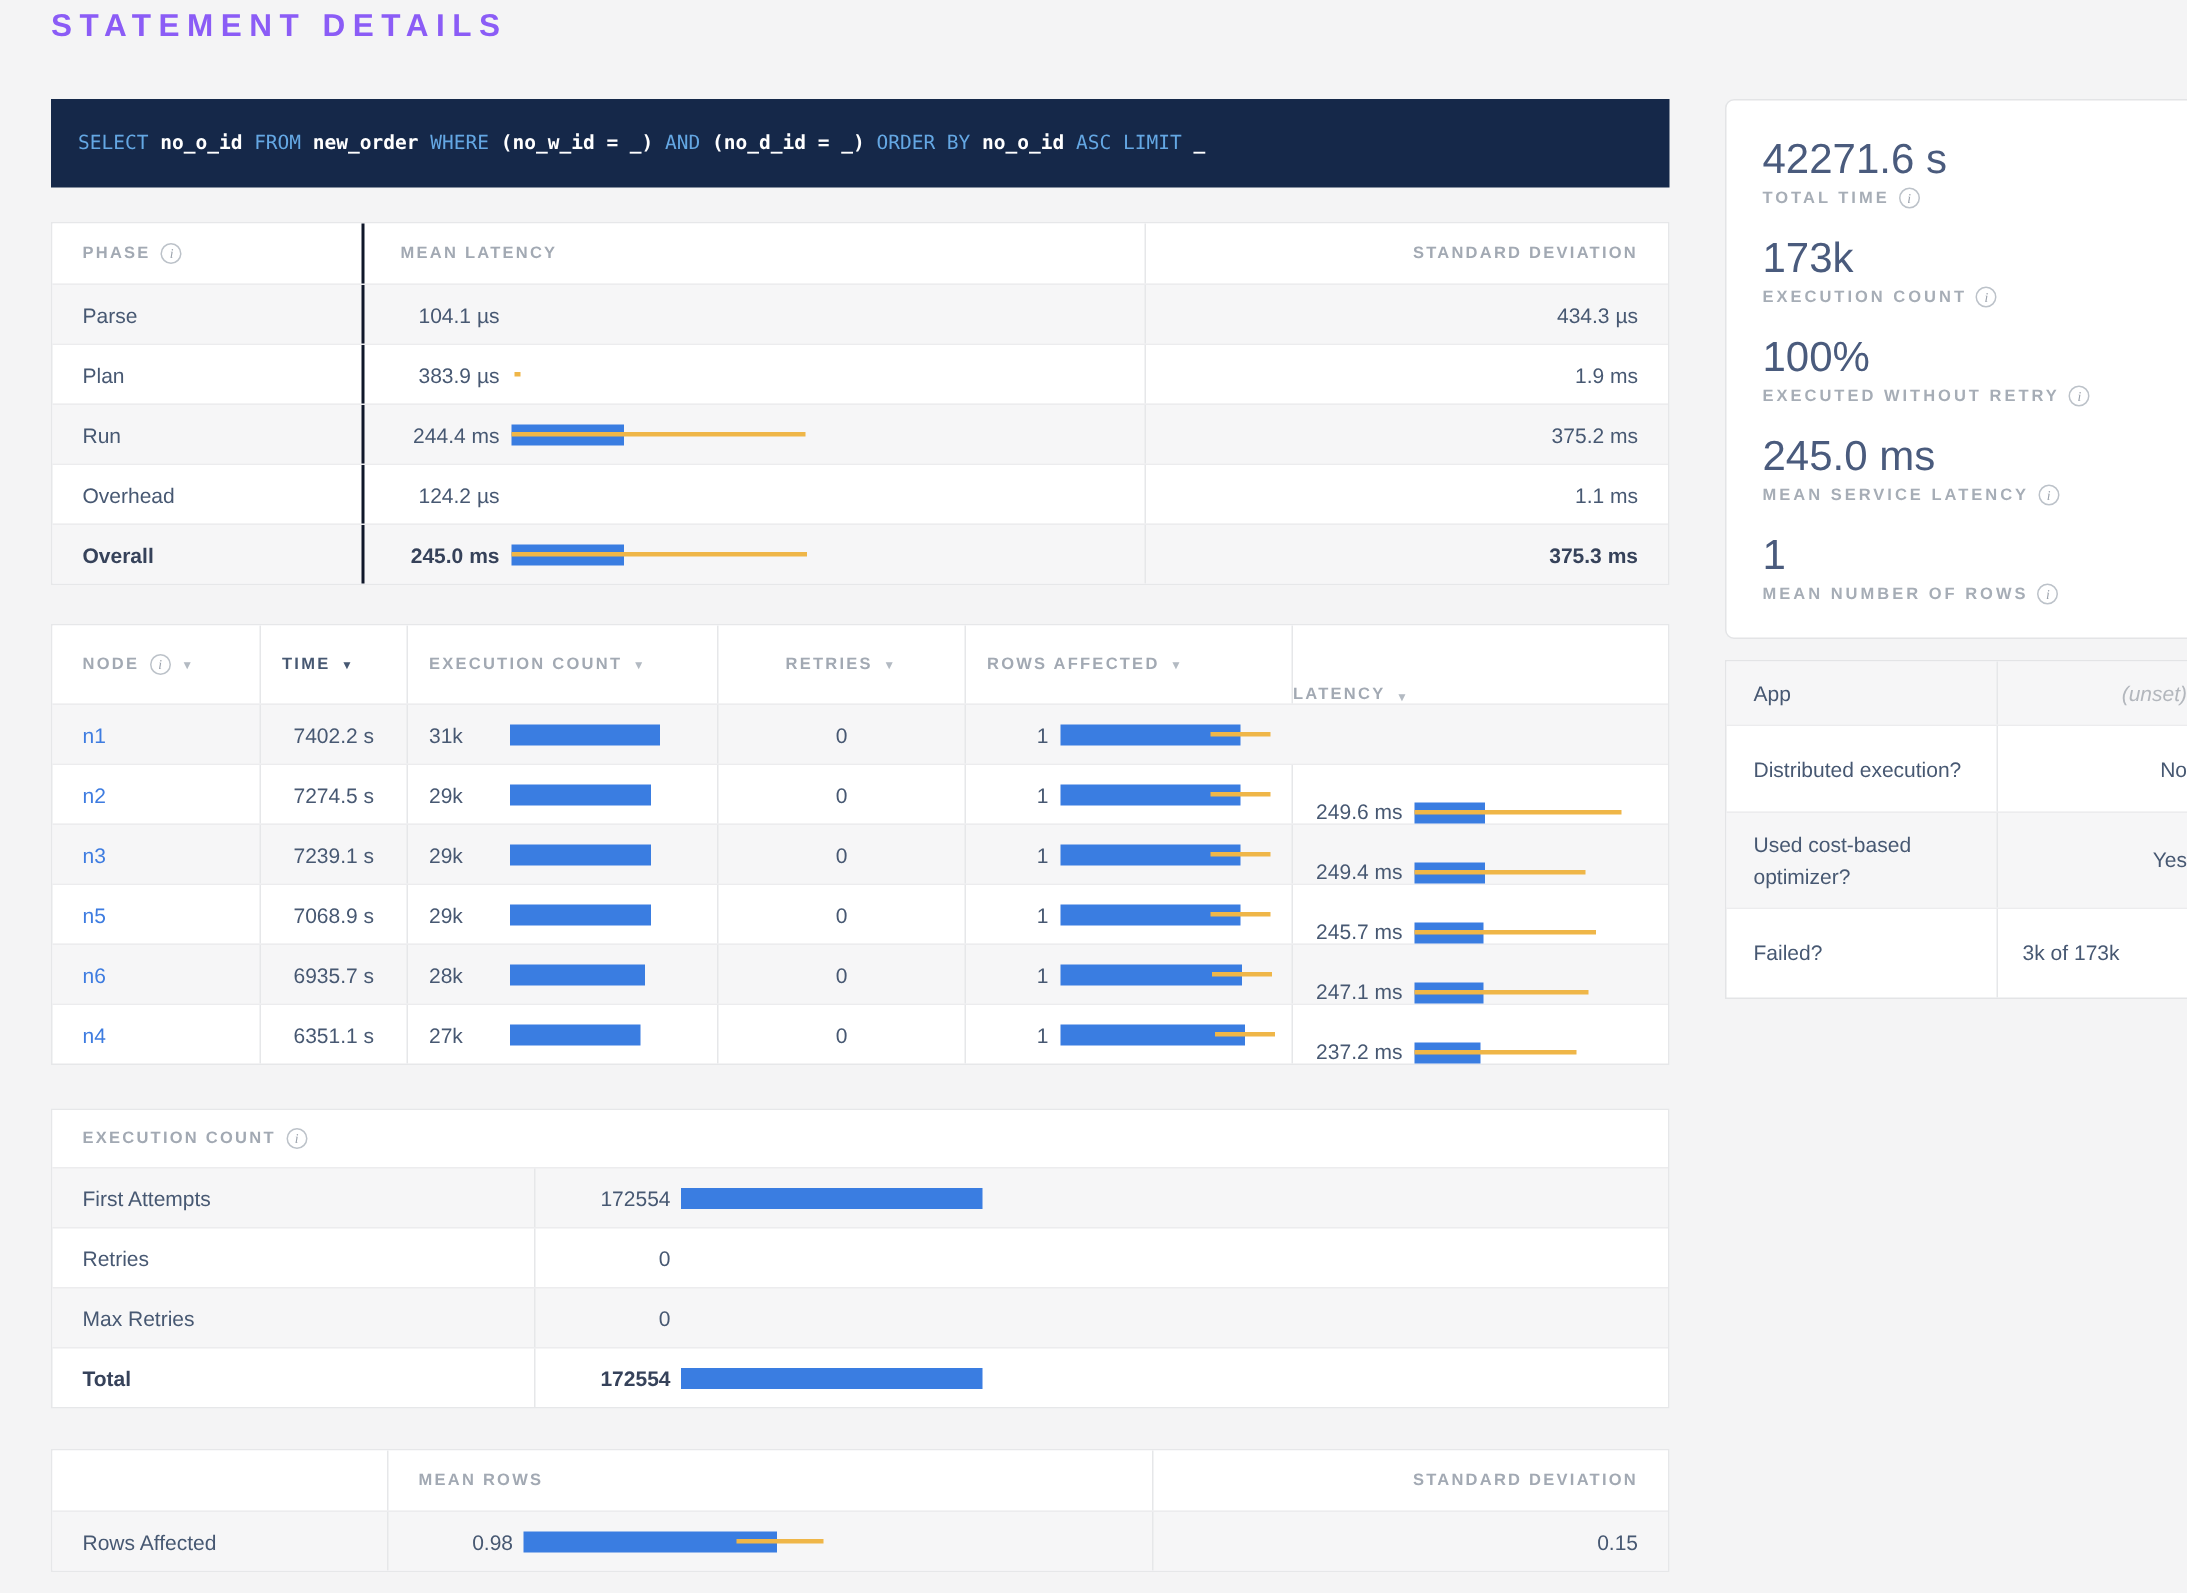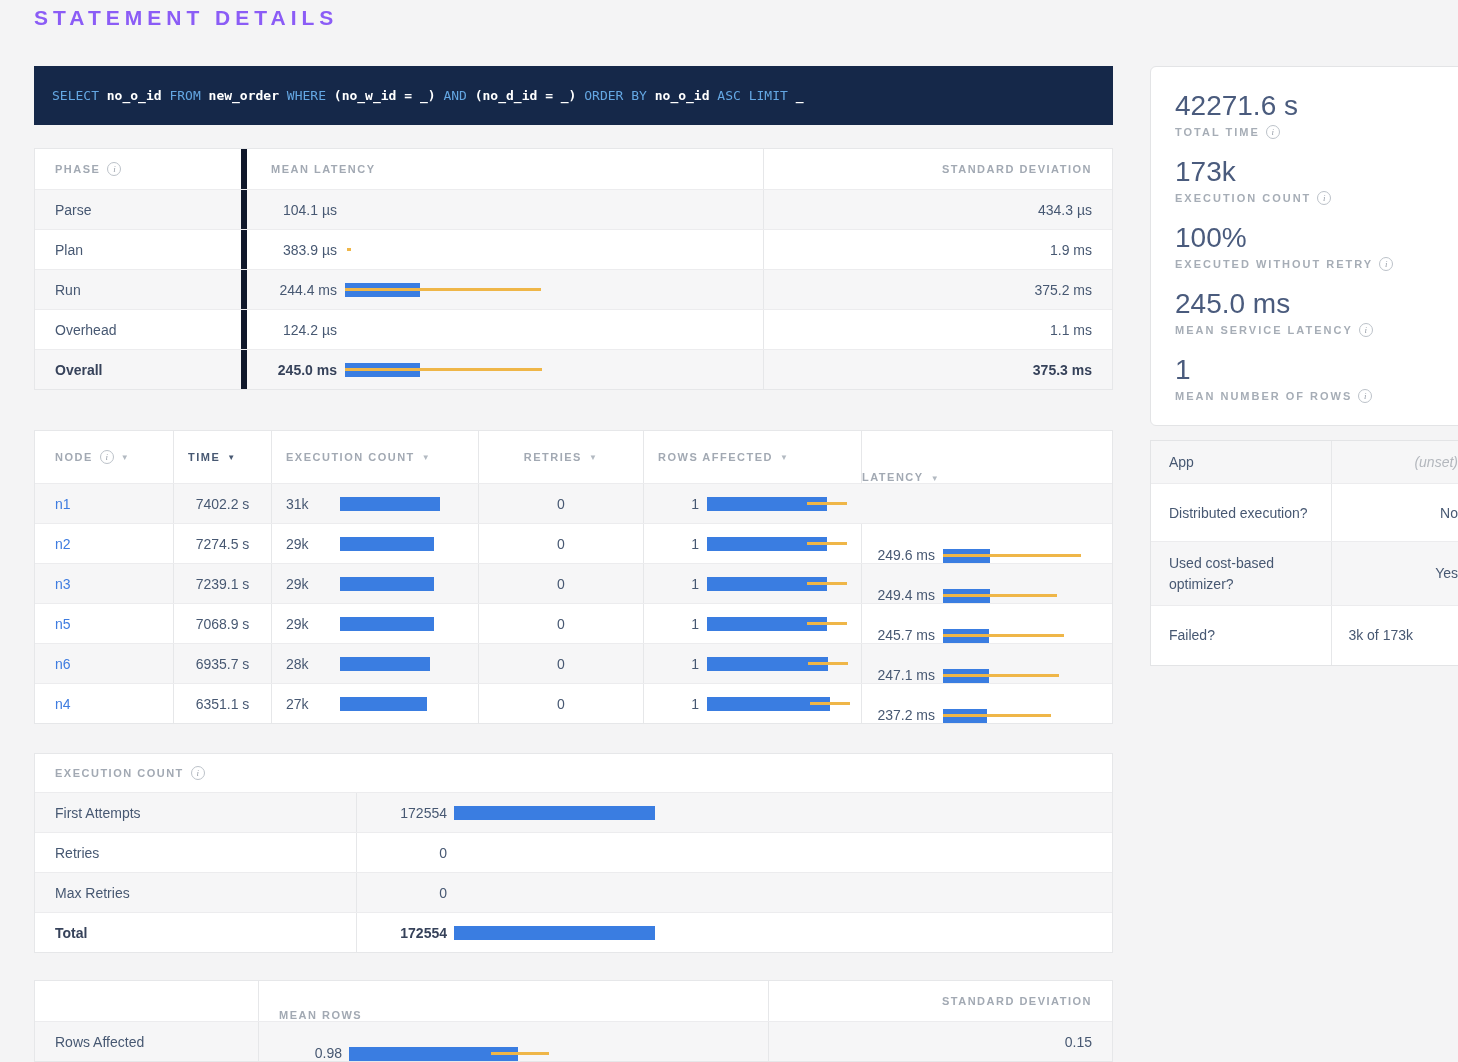--- a/index.html
+++ b/index.html
@@ -53,28 +53,28 @@
   .hd.active .arr { color:#475872; }
 
   
   .bars { position:relative; height:14px; flex:0 0 auto; }
   .bb { position:absolute; left:0; top:0; height:14px; }
   .by { position:absolute; top:5px; height:3px; }
 
   
   .tbl-phase { margin-top:23px; }
   .tbl-phase .c1 { width:206px; padding-left:20px; align-self:stretch; display:flex; align-items:center; }
-  .tbl-phase .c2 { width:523px; border-left:6px solid #0f172a; border-right:1px solid #e6e7e9;
+  .tbl-phase .c2 { width:523px; border-left:2px solid #0f172a; border-right:1px solid #e6e7e9;
                    align-self:stretch; display:flex; align-items:center; padding-left:24px; }
   .tbl-phase .c2 .num { width:66px; text-align:right; }
   .tbl-phase .c2 .bars { margin-left:8px; }
   .tbl-phase .c3 { flex:1; text-align:right; padding-right:20px; justify-content:flex-end; display:flex; align-items:center; }
 
   
-  .tbl-node { margin-top:40px; }
+  .tbl-node { margin-top:26px; }
   .tbl-node .head { min-height:52px; }
   .tbl-node .cn  { width:138px; padding-left:20px; align-self:stretch; display:flex; align-items:center; }
   .tbl-node .ct  { width:98px;  border-left:1px solid #e6e7e9; align-self:stretch; display:flex; align-items:center; justify-content:center; text-align:center; }
   .tbl-node .ce  { width:207px; border-left:1px solid #e6e7e9; align-self:stretch; display:flex; align-items:center; padding-left:14px; }
   .tbl-node .ce .num { width:46px; }
   .tbl-node .ce .bars { margin-left:8px; }
   .tbl-node .cr  { width:165px; border-left:1px solid #e6e7e9; align-self:stretch; display:flex; align-items:center; justify-content:center; }
   .tbl-node .cw  { width:218px; border-left:1px solid #e6e7e9; align-self:stretch; display:flex; align-items:center; padding-left:14px; }
   .tbl-node .cw .num { width:41px; text-align:right; }
   .tbl-node .cw .bars { margin-left:8px; }
@@ -91,21 +91,21 @@
   .tbl-exec .cl2 { flex:1; border-left:1px solid #e6e7e9; align-self:stretch; display:flex; align-items:center; }
   .tbl-exec .cl2 .num { width:90px; text-align:right; }
   .tbl-exec .cl2 .bars { margin-left:7px; }
   .tbl-exec .head .cl1 { border-right:none; }
   .tbl-exec .head-cell { width:100%; }
 
   
   .tbl-rows { margin-top:27px; }
   .tbl-rows .cb1 { width:223px; padding-left:20px; align-self:stretch; display:flex; align-items:center; }
   .tbl-rows .cb2 { width:511px; border-left:1px solid #e6e7e9; border-right:1px solid #e6e7e9;
-                   align-self:stretch; display:flex; align-items:flex-end; padding-left:20px; }
+                   align-self:stretch; display:flex; align-items:center; padding-left:20px; }
   .tbl-rows .cb2 .num { width:63px; text-align:right; }
   .tbl-rows .cb2 .bars { margin-left:7px; }
   .tbl-rows .cb3 { flex:1; text-align:right; padding-right:20px; justify-content:flex-end; display:flex; align-items:center; }
 
   
   .summary-card {
     background:#ffffff; border:1px solid #e3e4e6; border-radius:6px;
     padding:22px 24px 18px 24px;
   }
   .sum-item { margin-bottom:16px; }

